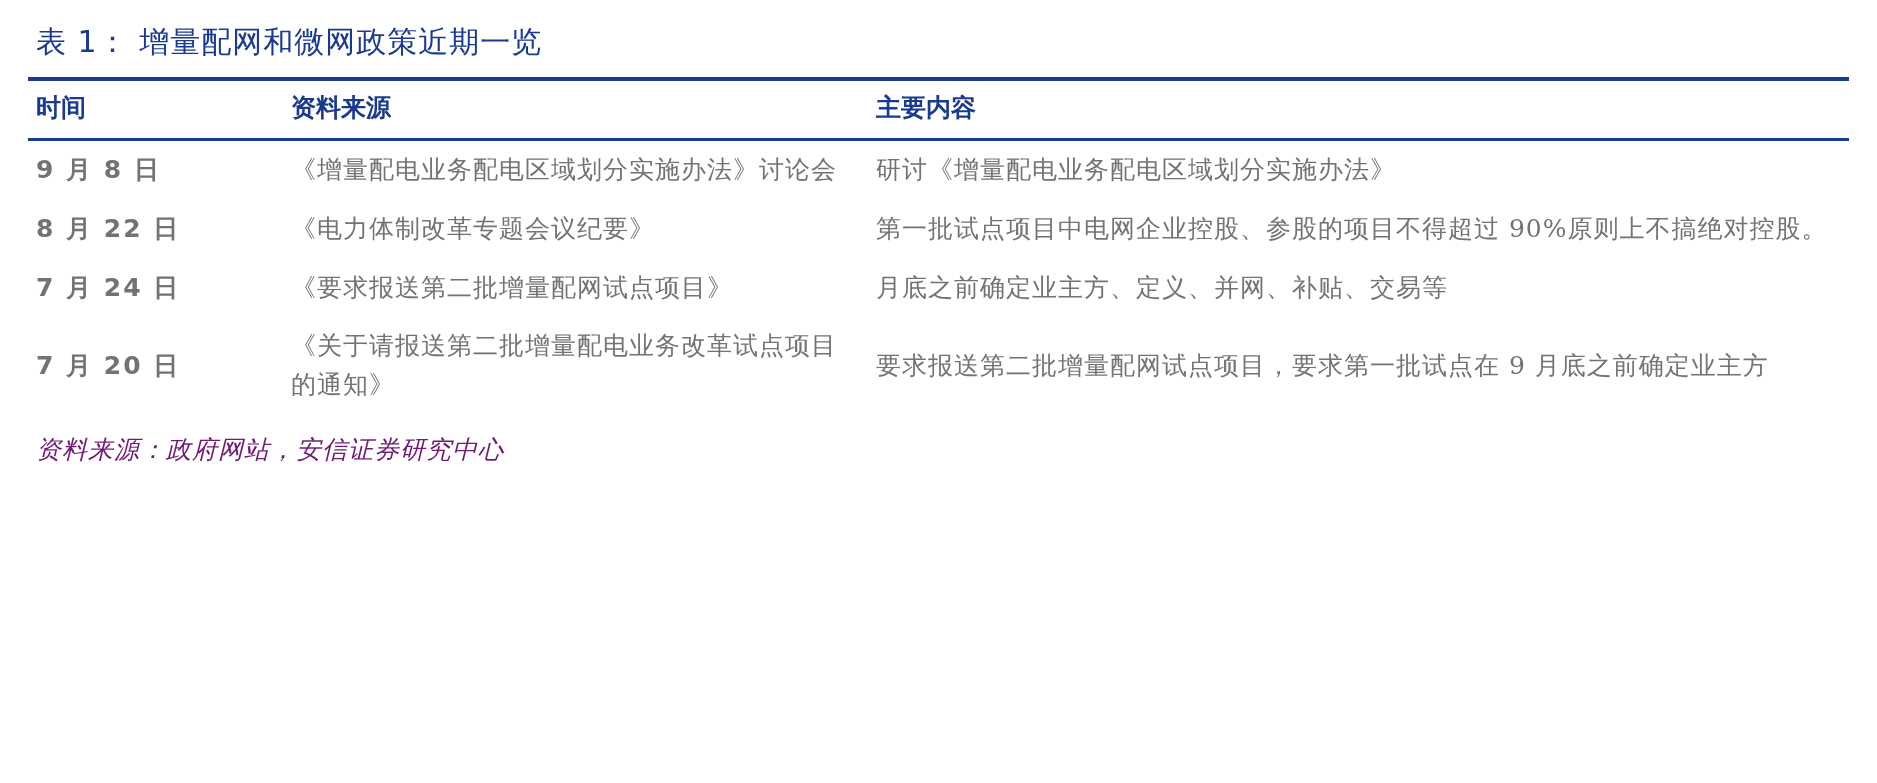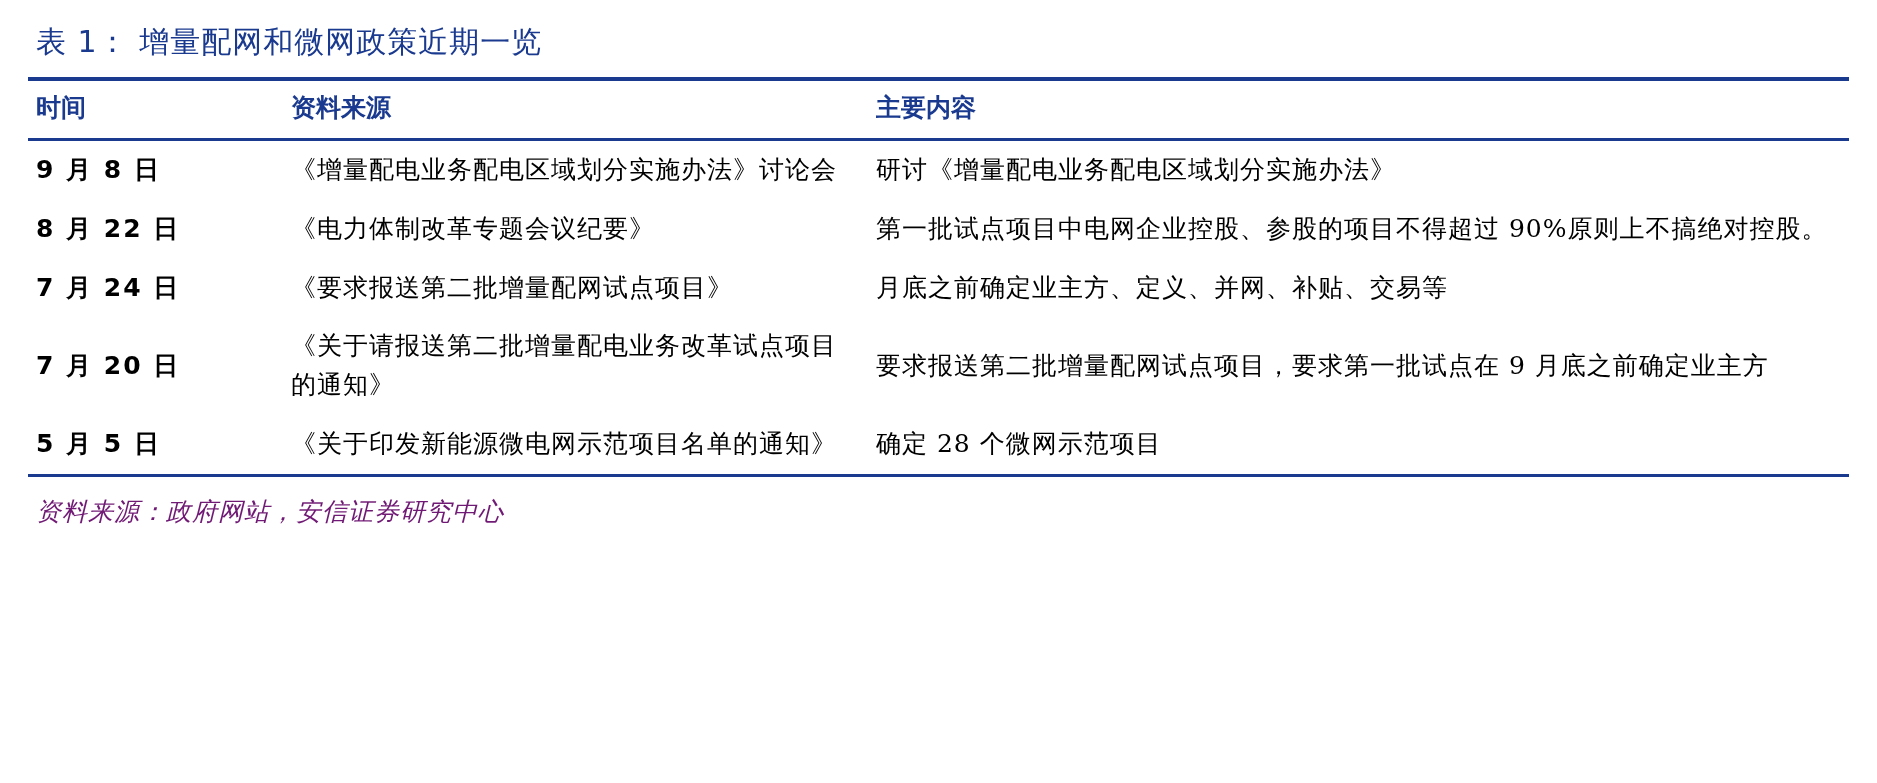--- a/index.html
+++ b/index.html
@@ -49,21 +49,21 @@
   }
   .thick-top {
     border-top: 4px solid #1a3a8f;
   }
   .thick-bottom td, .thick-bottom th {
     border-bottom: 3px solid #1a3a8f;
   }
   .policy-table tbody td {
     font-size: 25px;
     line-height: 1.55;
-    color: #000000;
+    color: #737373;
     padding: 10px 8px 10px 8px;
     vertical-align: middle;
     font-family: "DejaVu Serif", "Liberation Serif", serif;
     margin-left: 8px;
   }
   .policy-table tbody td.col-time {
     font-family: "DejaVu Sans", "Liberation Sans", sans-serif;
     font-weight: bold;
     letter-spacing: 2px;
   }
@@ -114,23 +114,18 @@
       <tr>
         <td class="col-time">7 月 24 日</td>
         <td class="col-doc">《要求报送第二批增量配网试点项目》</td>
         <td class="col-main">月底之前确定业主方、定义、并网、补贴、交易等</td>
       </tr>
       <tr>
         <td class="col-time">7 月 20 日</td>
         <td class="col-doc">《关于请报送第二批增量配电业务改革试点项目的通知》</td>
         <td class="col-main">要求报送第二批增量配网试点项目，要求第一批试点在 9 月底之前确定业主方</td>
       </tr>
-      <tr class="thick-bottom">
-        <td class="col-time">5 月 5 日</td>
-        <td class="col-doc">《关于印发新能源微电网示范项目名单的通知》</td>
-        <td class="col-main">确定 28 个微网示范项目</td>
-      </tr>
     </tbody>
   </table>
 
   <div class="source-note">资料来源：政府网站，安信证券研究中心</div>
 
 </div>
 
 </body></html>

